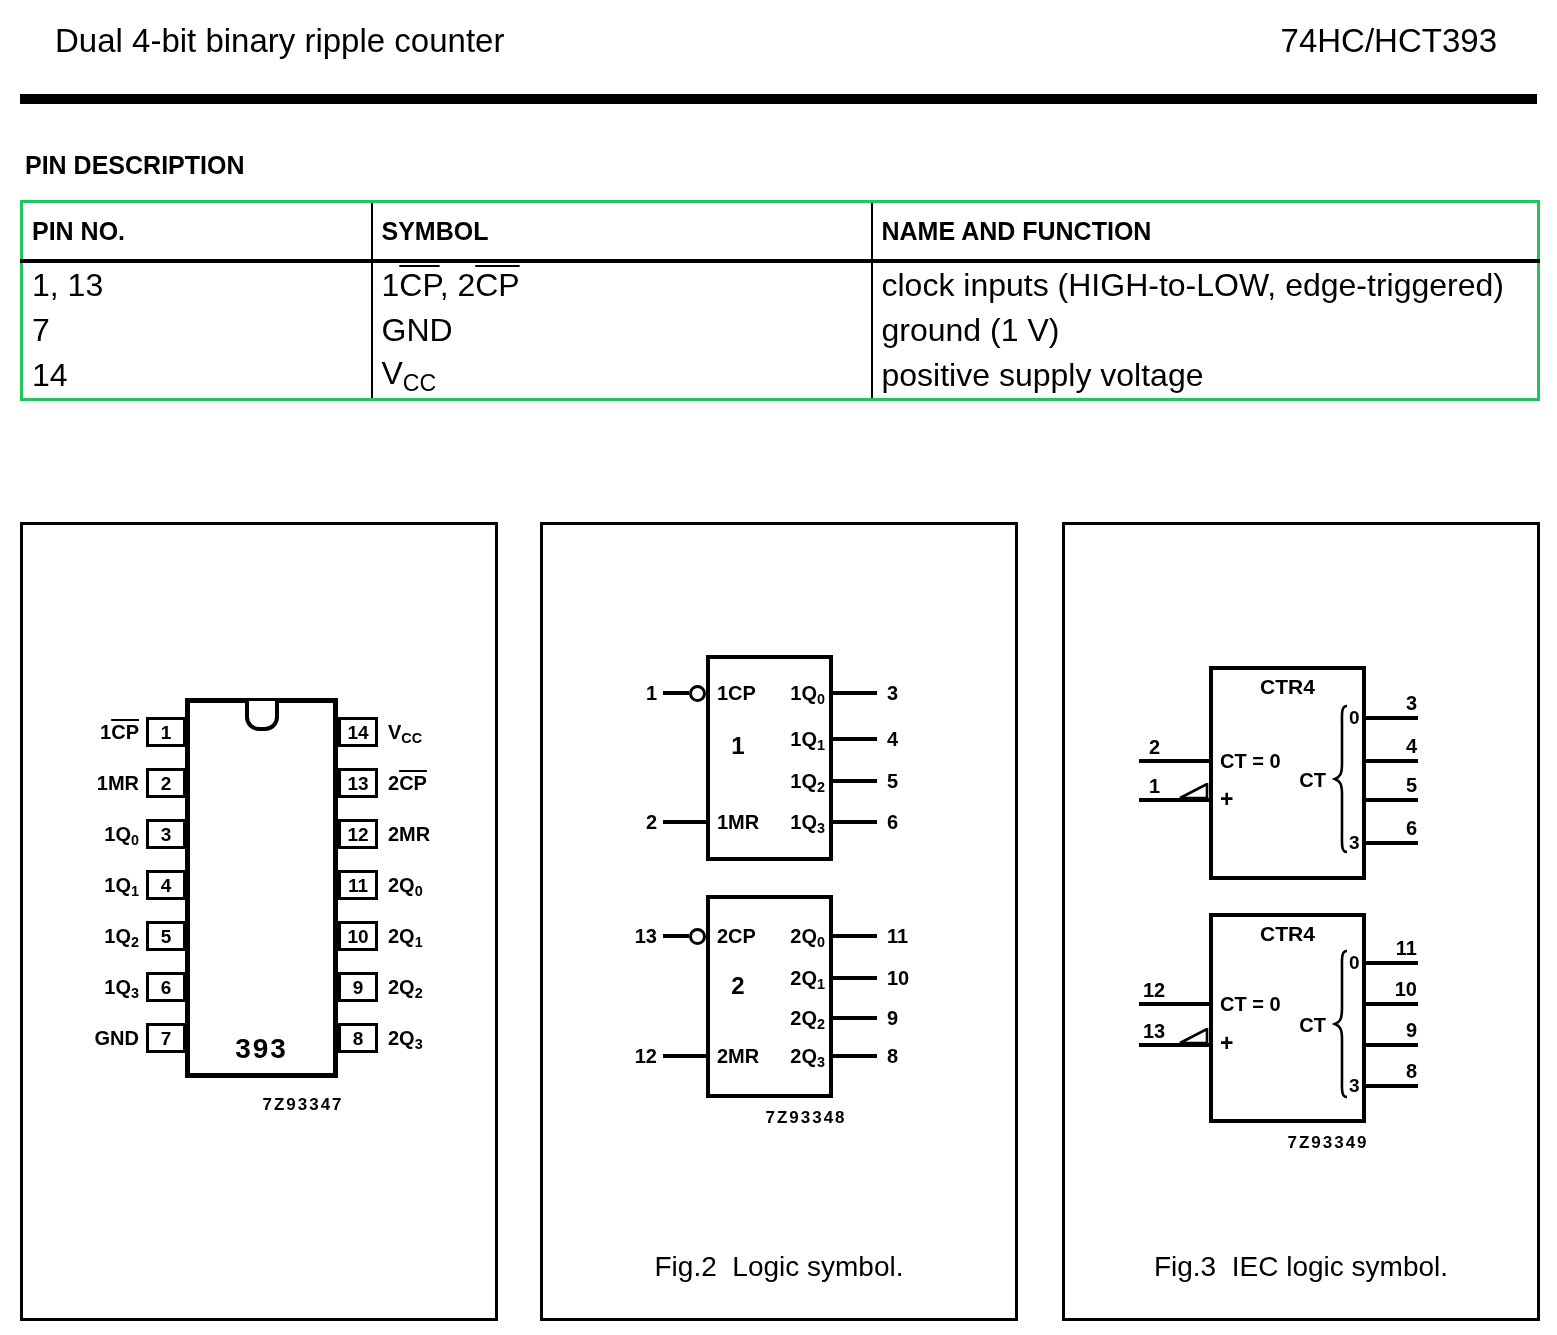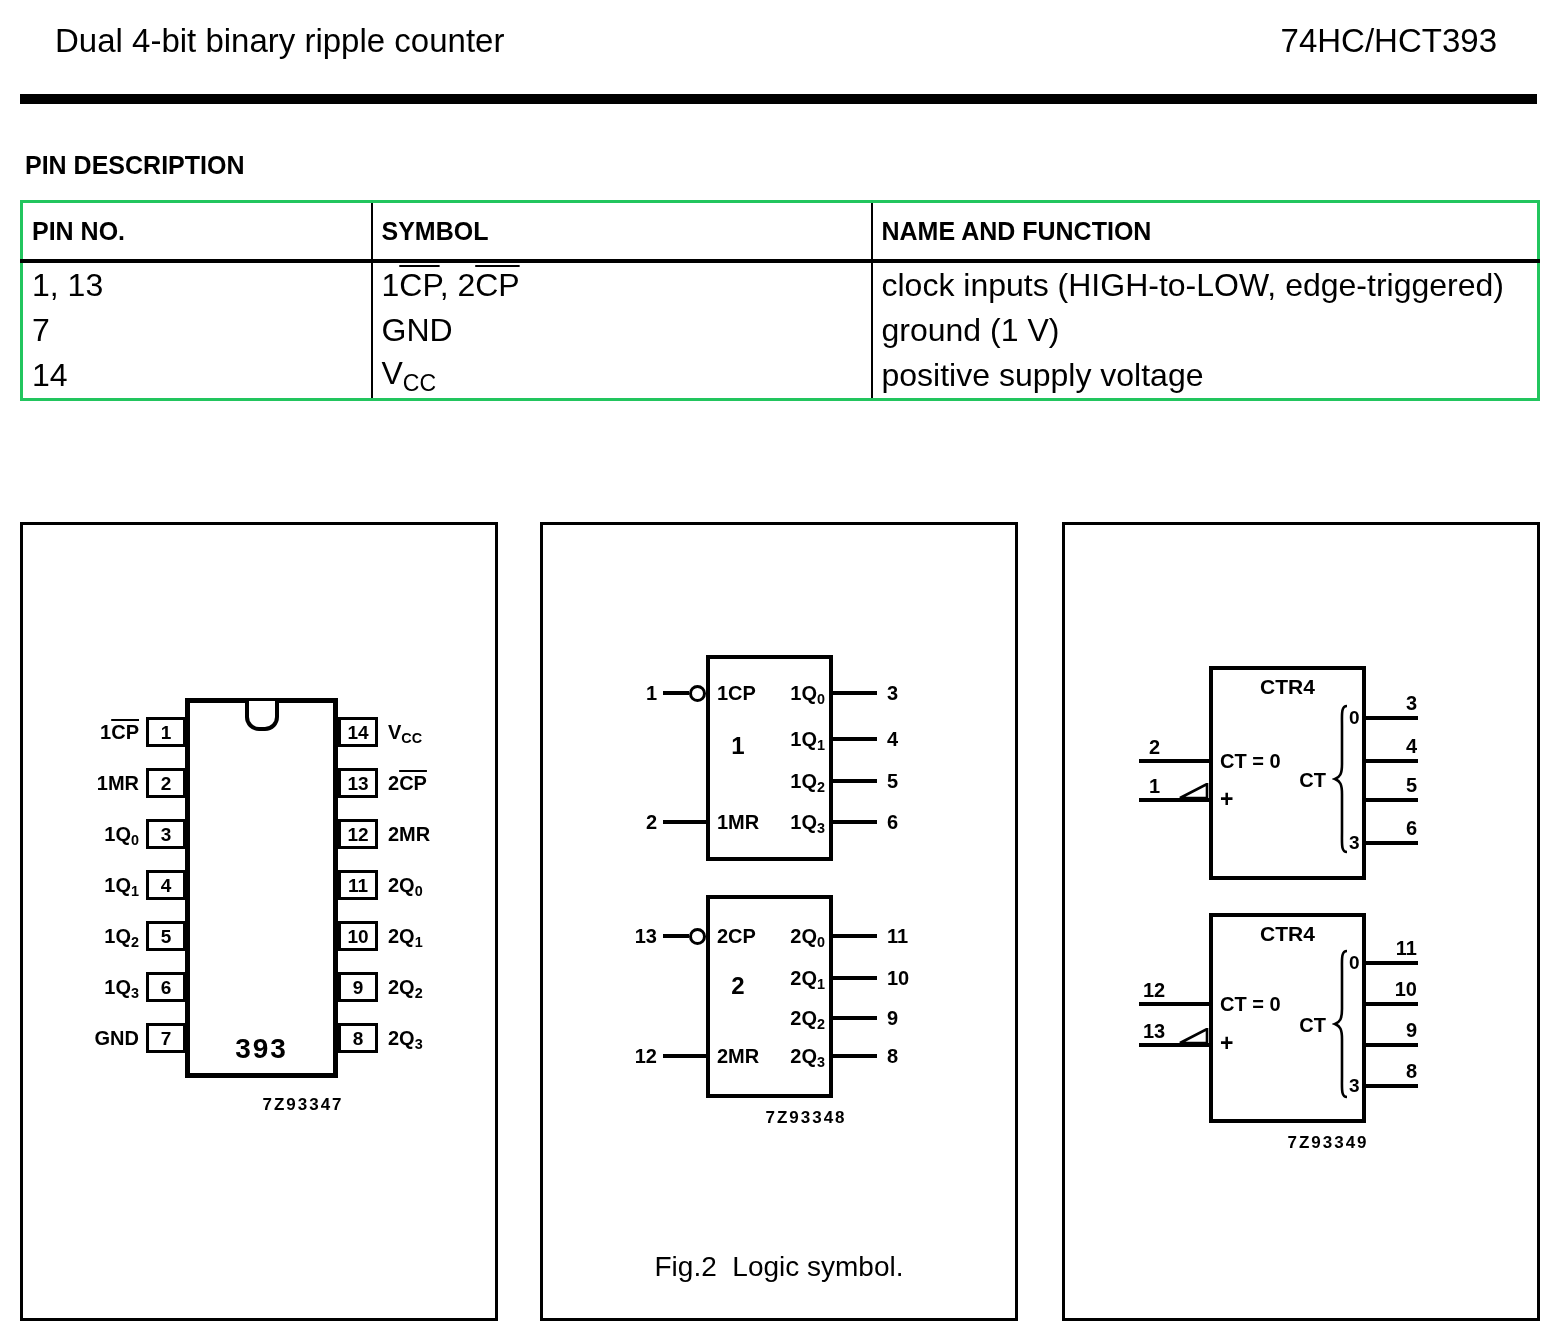--- a/index.html
+++ b/index.html
@@ -213,13 +213,14 @@
   <div class="hline" style="left:301px;top:436px;width:52px;"></div>
   <div class="pn" style="left:312px;width:40px;text-align:right;top:410px;">11</div>
   <div class="hline" style="left:301px;top:477px;width:52px;"></div>
   <div class="pn" style="left:312px;width:40px;text-align:right;top:451px;">10</div>
   <div class="hline" style="left:301px;top:518px;width:52px;"></div>
   <div class="pn" style="left:312px;width:40px;text-align:right;top:492px;">9</div>
   <div class="hline" style="left:301px;top:559px;width:52px;"></div>
   <div class="pn" style="left:312px;width:40px;text-align:right;top:533px;">8</div>
 
   <div class="figcode" style="left:183px;width:160px;top:608px;">7Z93349</div>
+  <div class="caption">Fig.3  IEC logic symbol.</div>
 </div>
 
 </body></html>

